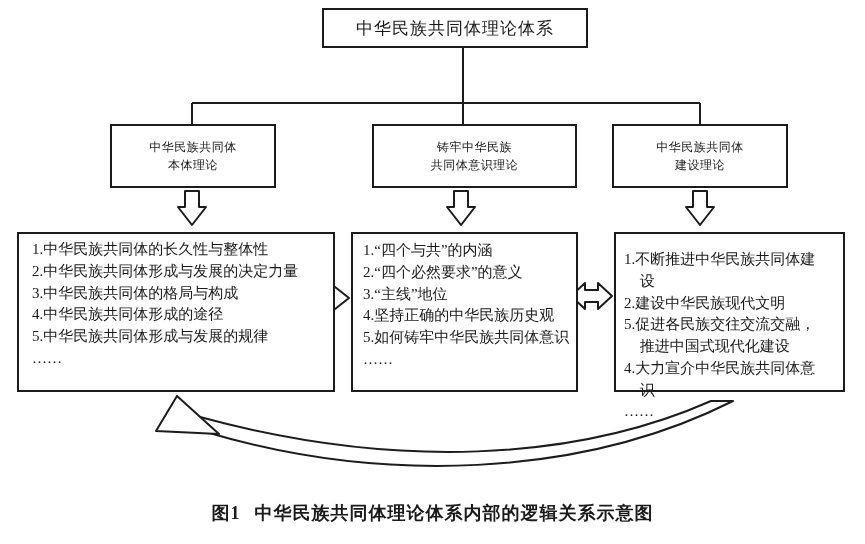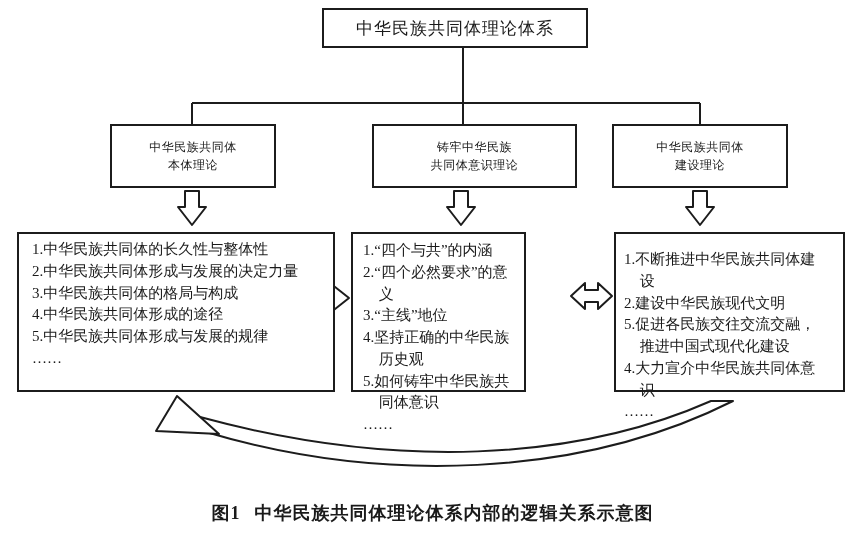--- a/index.html
+++ b/index.html
@@ -43,21 +43,21 @@
   .branch-box .bt { white-space: pre-line; }
   .branch-0 { left: 110px; width: 166px; }
   .branch-1 { left: 372px; width: 205px; }
   .branch-2 { left: 612px; width: 176px; }
   .list-box {
     top: 232px; height: 160px;
     font-size: 15px;
     line-height: 1.45;
   }
   .col-0 { left: 17px;  width: 318px; padding: 5px 9px 0 13px; }
-  .col-1 { left: 351px; width: 175px; padding: 6px 5px 0 10px; }
+  .col-1 { left: 351px; width: 227px; padding: 6px 5px 0 10px; }
   .col-2 { left: 614px; width: 231px; padding: 15px 16px 0 8px; }
   .li {
     padding-left: 1.05em;
     text-indent: -1.05em;
   }
   .caption {
     position: absolute;
     left: 0; top: 501px;
     width: 865px;
     text-align: center;

